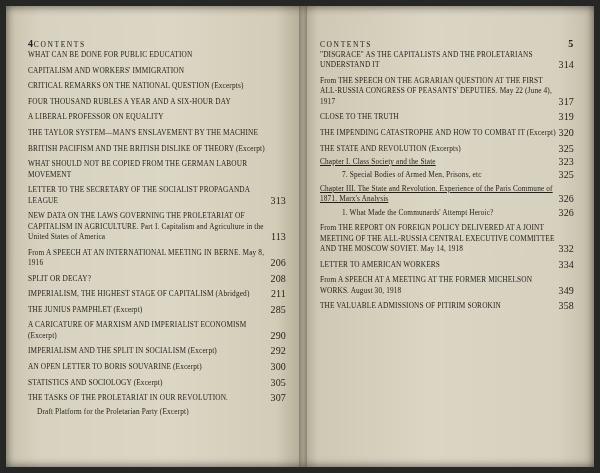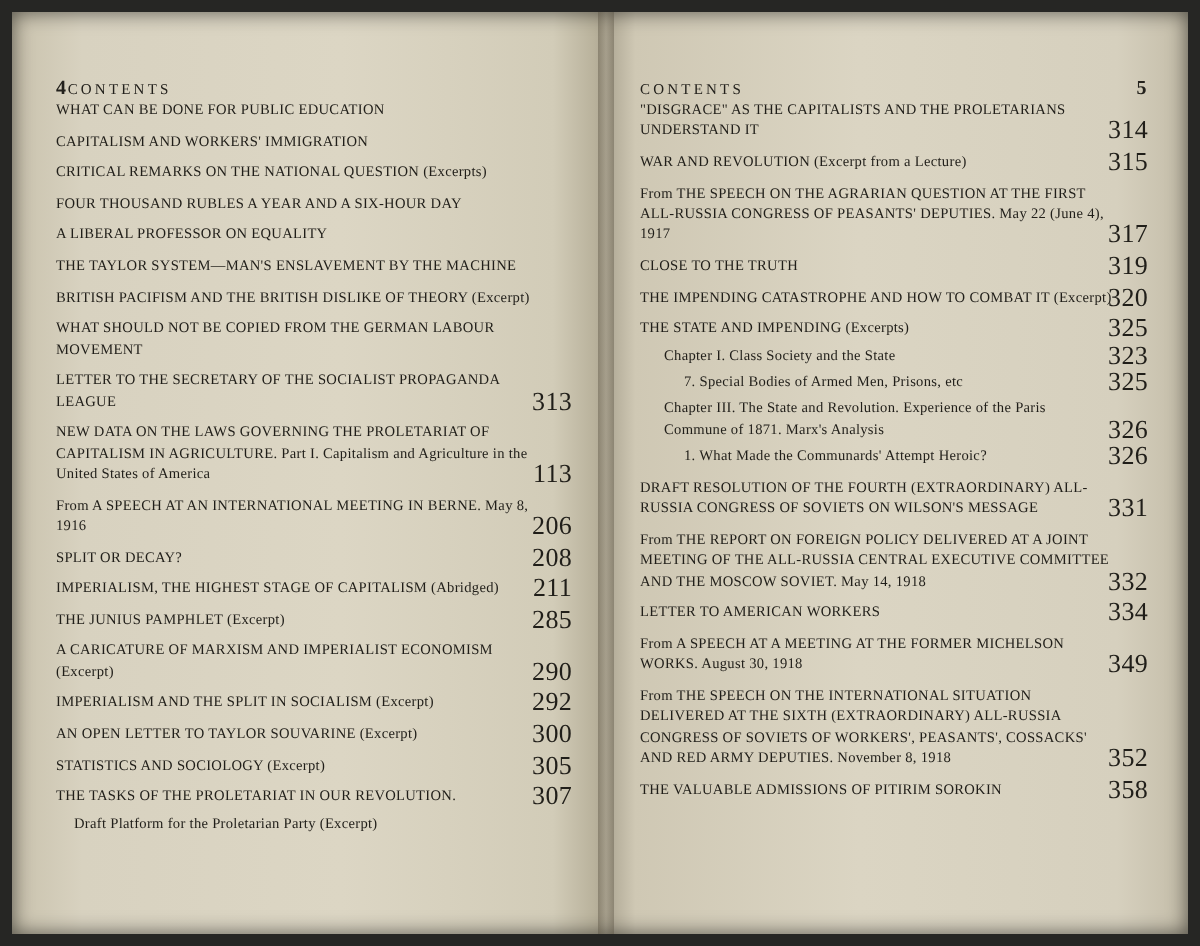--- a/index.html
+++ b/index.html
@@ -52,24 +52,24 @@
     letter-spacing:.15px;
   }
   .entry{
     position:relative;
     margin-bottom:5.2px;
     padding-right:18px;
   }
   .entry .txt{display:block;text-transform:none;}
   .entry .pg{
     position:absolute;right:0;bottom:0;
-    font-size:13px;
+    font-size:10px;
     text-align:right;
   }
-  .entry.ind1{margin-left:12px;}
+  .entry.ind1{text-decoration:underline;}
   .entry.ind2{margin-left:22px;}
   .entry.sub{margin-left:9px;}
   .tight{margin-bottom:3px;}
 </style>
 </head>
 <body>
 
 <div class="book">
   <div class="spread">
 
@@ -138,21 +138,21 @@
         </div>
         <div class="entry">
           <span class="txt">A CARICATURE OF MARXISM AND IMPERIALIST ECONOMISM (Excerpt)</span>
           <span class="pg">290</span>
         </div>
         <div class="entry">
           <span class="txt">IMPERIALISM AND THE SPLIT IN SOCIALISM (Excerpt)</span>
           <span class="pg">292</span>
         </div>
         <div class="entry">
-          <span class="txt">AN OPEN LETTER TO TAYLOR SOUVARINE (Excerpt)</span>
+          <span class="txt">AN OPEN LETTER TO BORIS SOUVARINE (Excerpt)</span>
           <span class="pg">300</span>
         </div>
         <div class="entry">
           <span class="txt">STATISTICS AND SOCIOLOGY (Excerpt)</span>
           <span class="pg">305</span>
         </div>
         <div class="entry tight">
           <span class="txt">THE TASKS OF THE PROLETARIAT IN OUR REVOLUTION.</span>
           <span class="pg">307</span>
         </div>
@@ -171,76 +171,64 @@
         <span class="running">CONTENTS</span>
         <span class="folio">5</span>
       </div>
       <div class="toc">
 
         <div class="entry">
           <span class="txt">"DISGRACE" AS THE CAPITALISTS AND THE PROLETARIANS UNDERSTAND IT</span>
           <span class="pg">314</span>
         </div>
         <div class="entry">
-          <span class="txt">WAR AND REVOLUTION (Excerpt from a Lecture)</span>
-          <span class="pg">315</span>
-        </div>
-        <div class="entry">
           <span class="txt">From THE SPEECH ON THE AGRARIAN QUESTION AT THE FIRST ALL-RUSSIA CONGRESS OF PEASANTS' DEPUTIES. May 22 (June 4), 1917</span>
           <span class="pg">317</span>
         </div>
         <div class="entry">
           <span class="txt">CLOSE TO THE TRUTH</span>
           <span class="pg">319</span>
         </div>
         <div class="entry">
           <span class="txt">THE IMPENDING CATASTROPHE AND HOW TO COMBAT IT (Excerpt)</span>
           <span class="pg">320</span>
         </div>
         <div class="entry tight">
-          <span class="txt">THE STATE AND IMPENDING (Excerpts)</span>
+          <span class="txt">THE STATE AND REVOLUTION (Excerpts)</span>
           <span class="pg">325</span>
         </div>
         <div class="entry ind1 tight">
           <span class="txt">Chapter I. Class Society and the State</span>
           <span class="pg">323</span>
         </div>
         <div class="entry ind2 tight">
           <span class="txt">7. Special Bodies of Armed Men, Prisons, etc</span>
           <span class="pg">325</span>
         </div>
         <div class="entry ind1 tight">
           <span class="txt">Chapter III. The State and Revolution. Experience of the Paris Commune of 1871. Marx's Analysis</span>
           <span class="pg">326</span>
         </div>
         <div class="entry ind2">
           <span class="txt">1. What Made the Communards' Attempt Heroic?</span>
           <span class="pg">326</span>
         </div>
         <div class="entry">
-          <span class="txt">DRAFT RESOLUTION OF THE FOURTH (EXTRAORDINARY) ALL-RUSSIA CONGRESS OF SOVIETS ON WILSON'S MESSAGE</span>
-          <span class="pg">331</span>
-        </div>
-        <div class="entry">
           <span class="txt">From THE REPORT ON FOREIGN POLICY DELIVERED AT A JOINT MEETING OF THE ALL-RUSSIA CENTRAL EXECUTIVE COMMITTEE AND THE MOSCOW SOVIET. May 14, 1918</span>
           <span class="pg">332</span>
         </div>
         <div class="entry">
           <span class="txt">LETTER TO AMERICAN WORKERS</span>
           <span class="pg">334</span>
         </div>
         <div class="entry">
           <span class="txt">From A SPEECH AT A MEETING AT THE FORMER MICHELSON WORKS. August 30, 1918</span>
           <span class="pg">349</span>
         </div>
         <div class="entry">
-          <span class="txt">From THE SPEECH ON THE INTERNATIONAL SITUATION DELIVERED AT THE SIXTH (EXTRAORDINARY) ALL-RUSSIA CONGRESS OF SOVIETS OF WORKERS', PEASANTS', COSSACKS' AND RED ARMY DEPUTIES. November 8, 1918</span>
-          <span class="pg">352</span>
-        </div>
-        <div class="entry">
           <span class="txt">THE VALUABLE ADMISSIONS OF PITIRIM SOROKIN</span>
           <span class="pg">358</span>
         </div>
 
       </div>
     </div>
 
   </div>
 </div>
 

